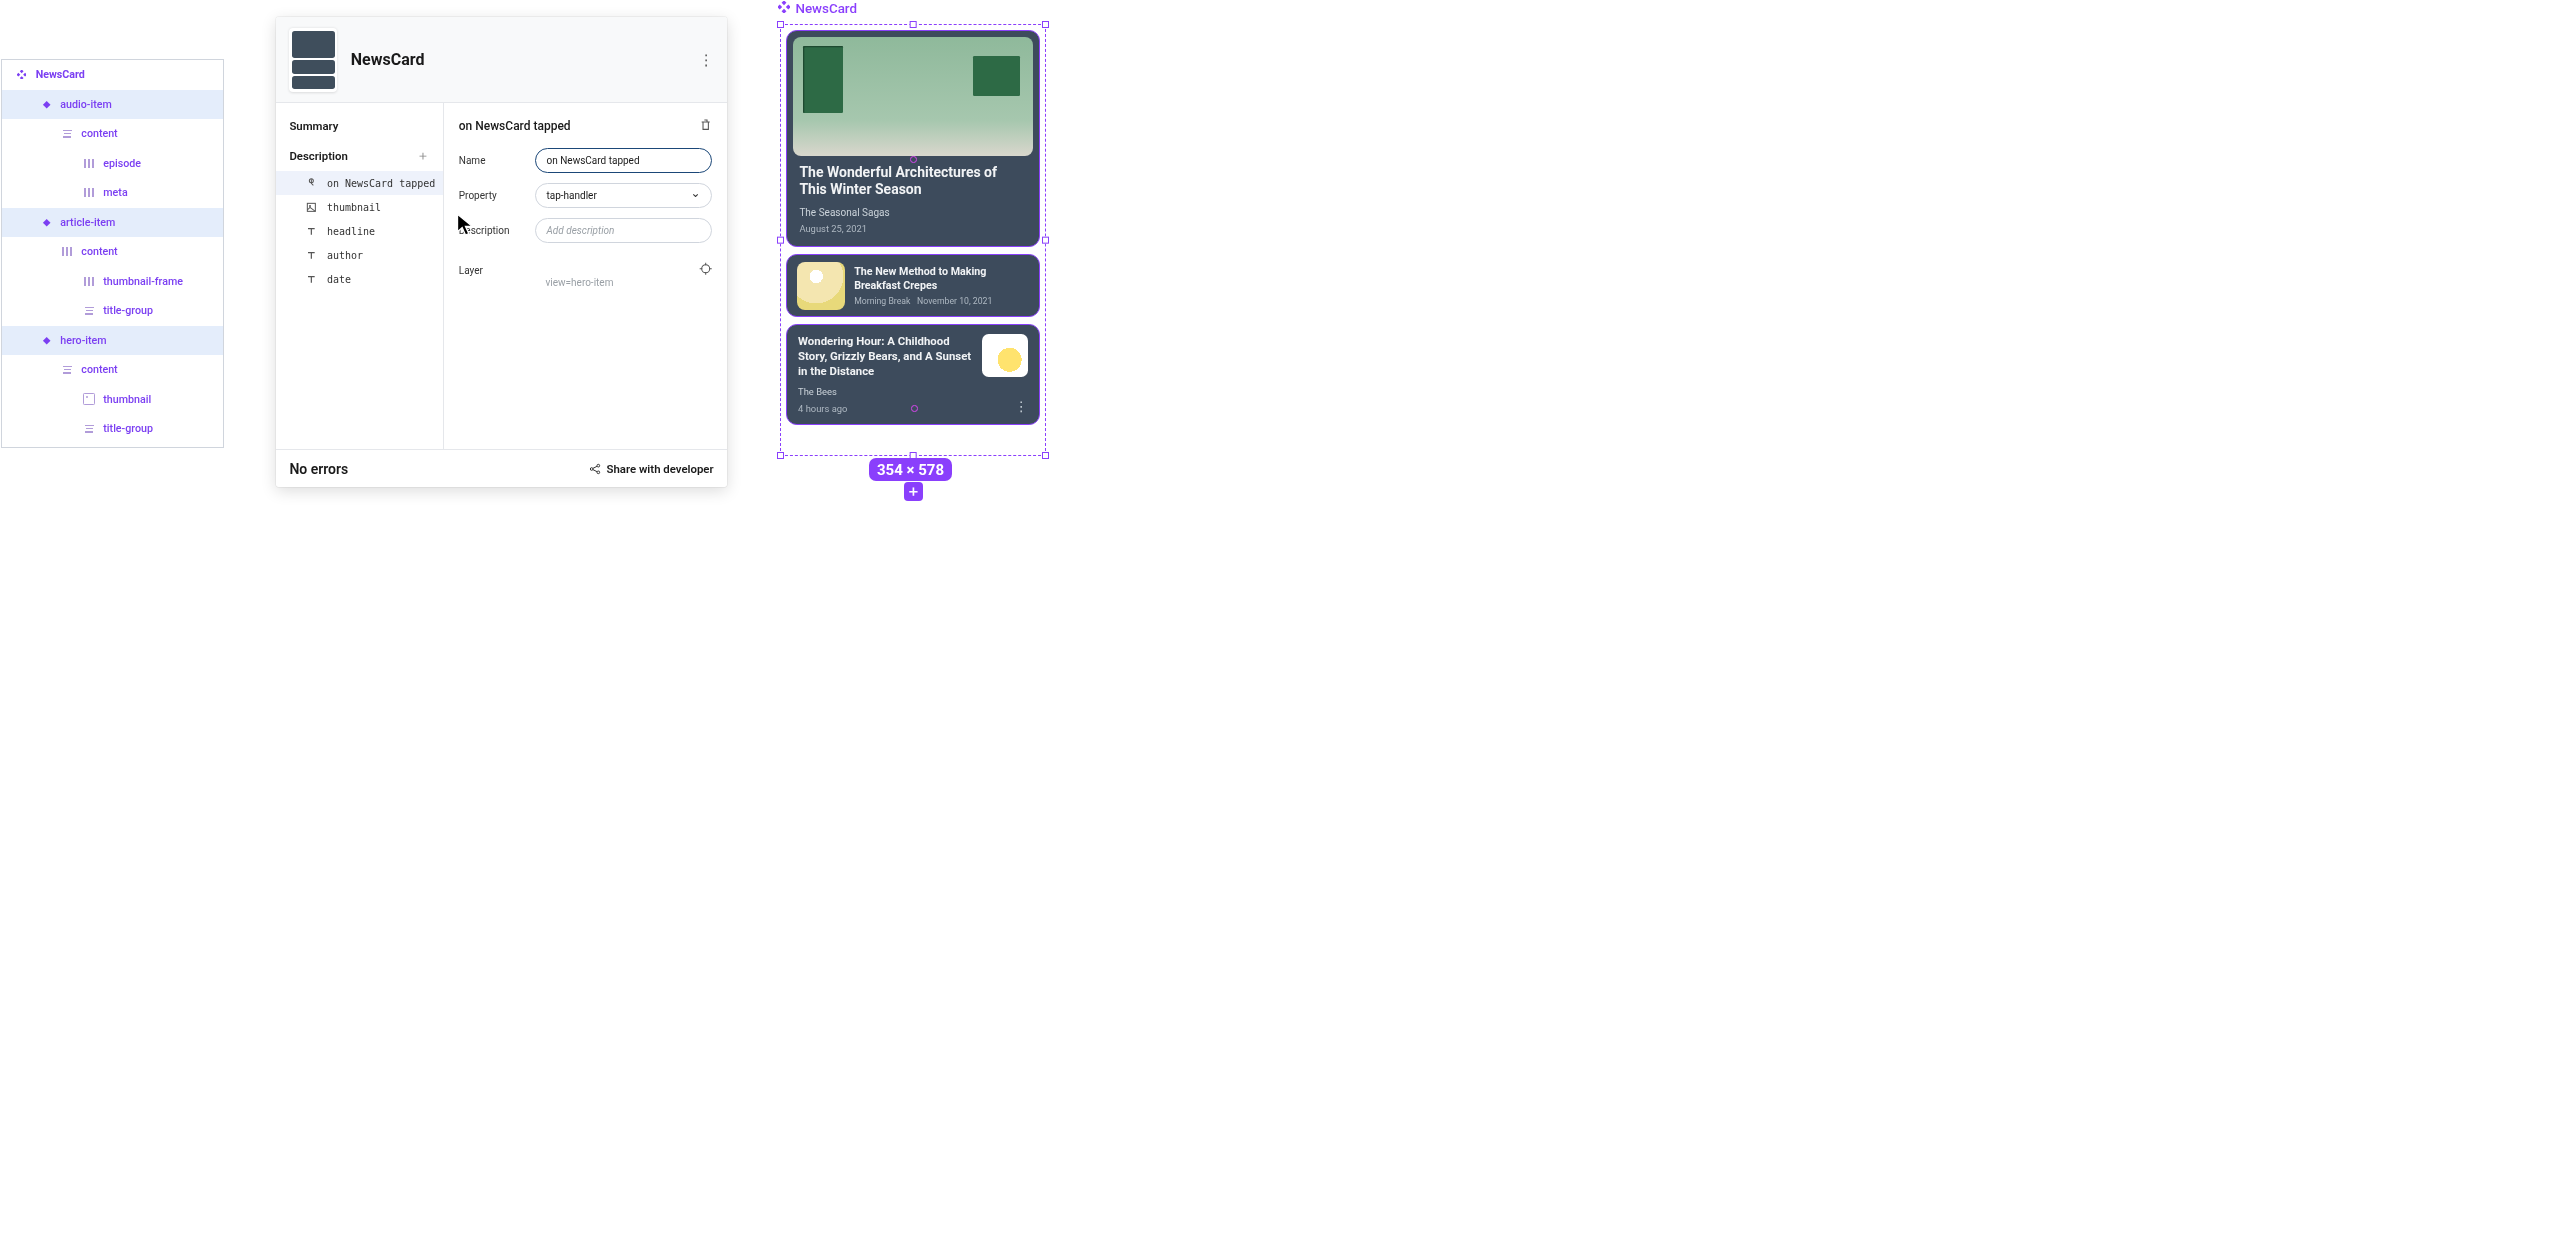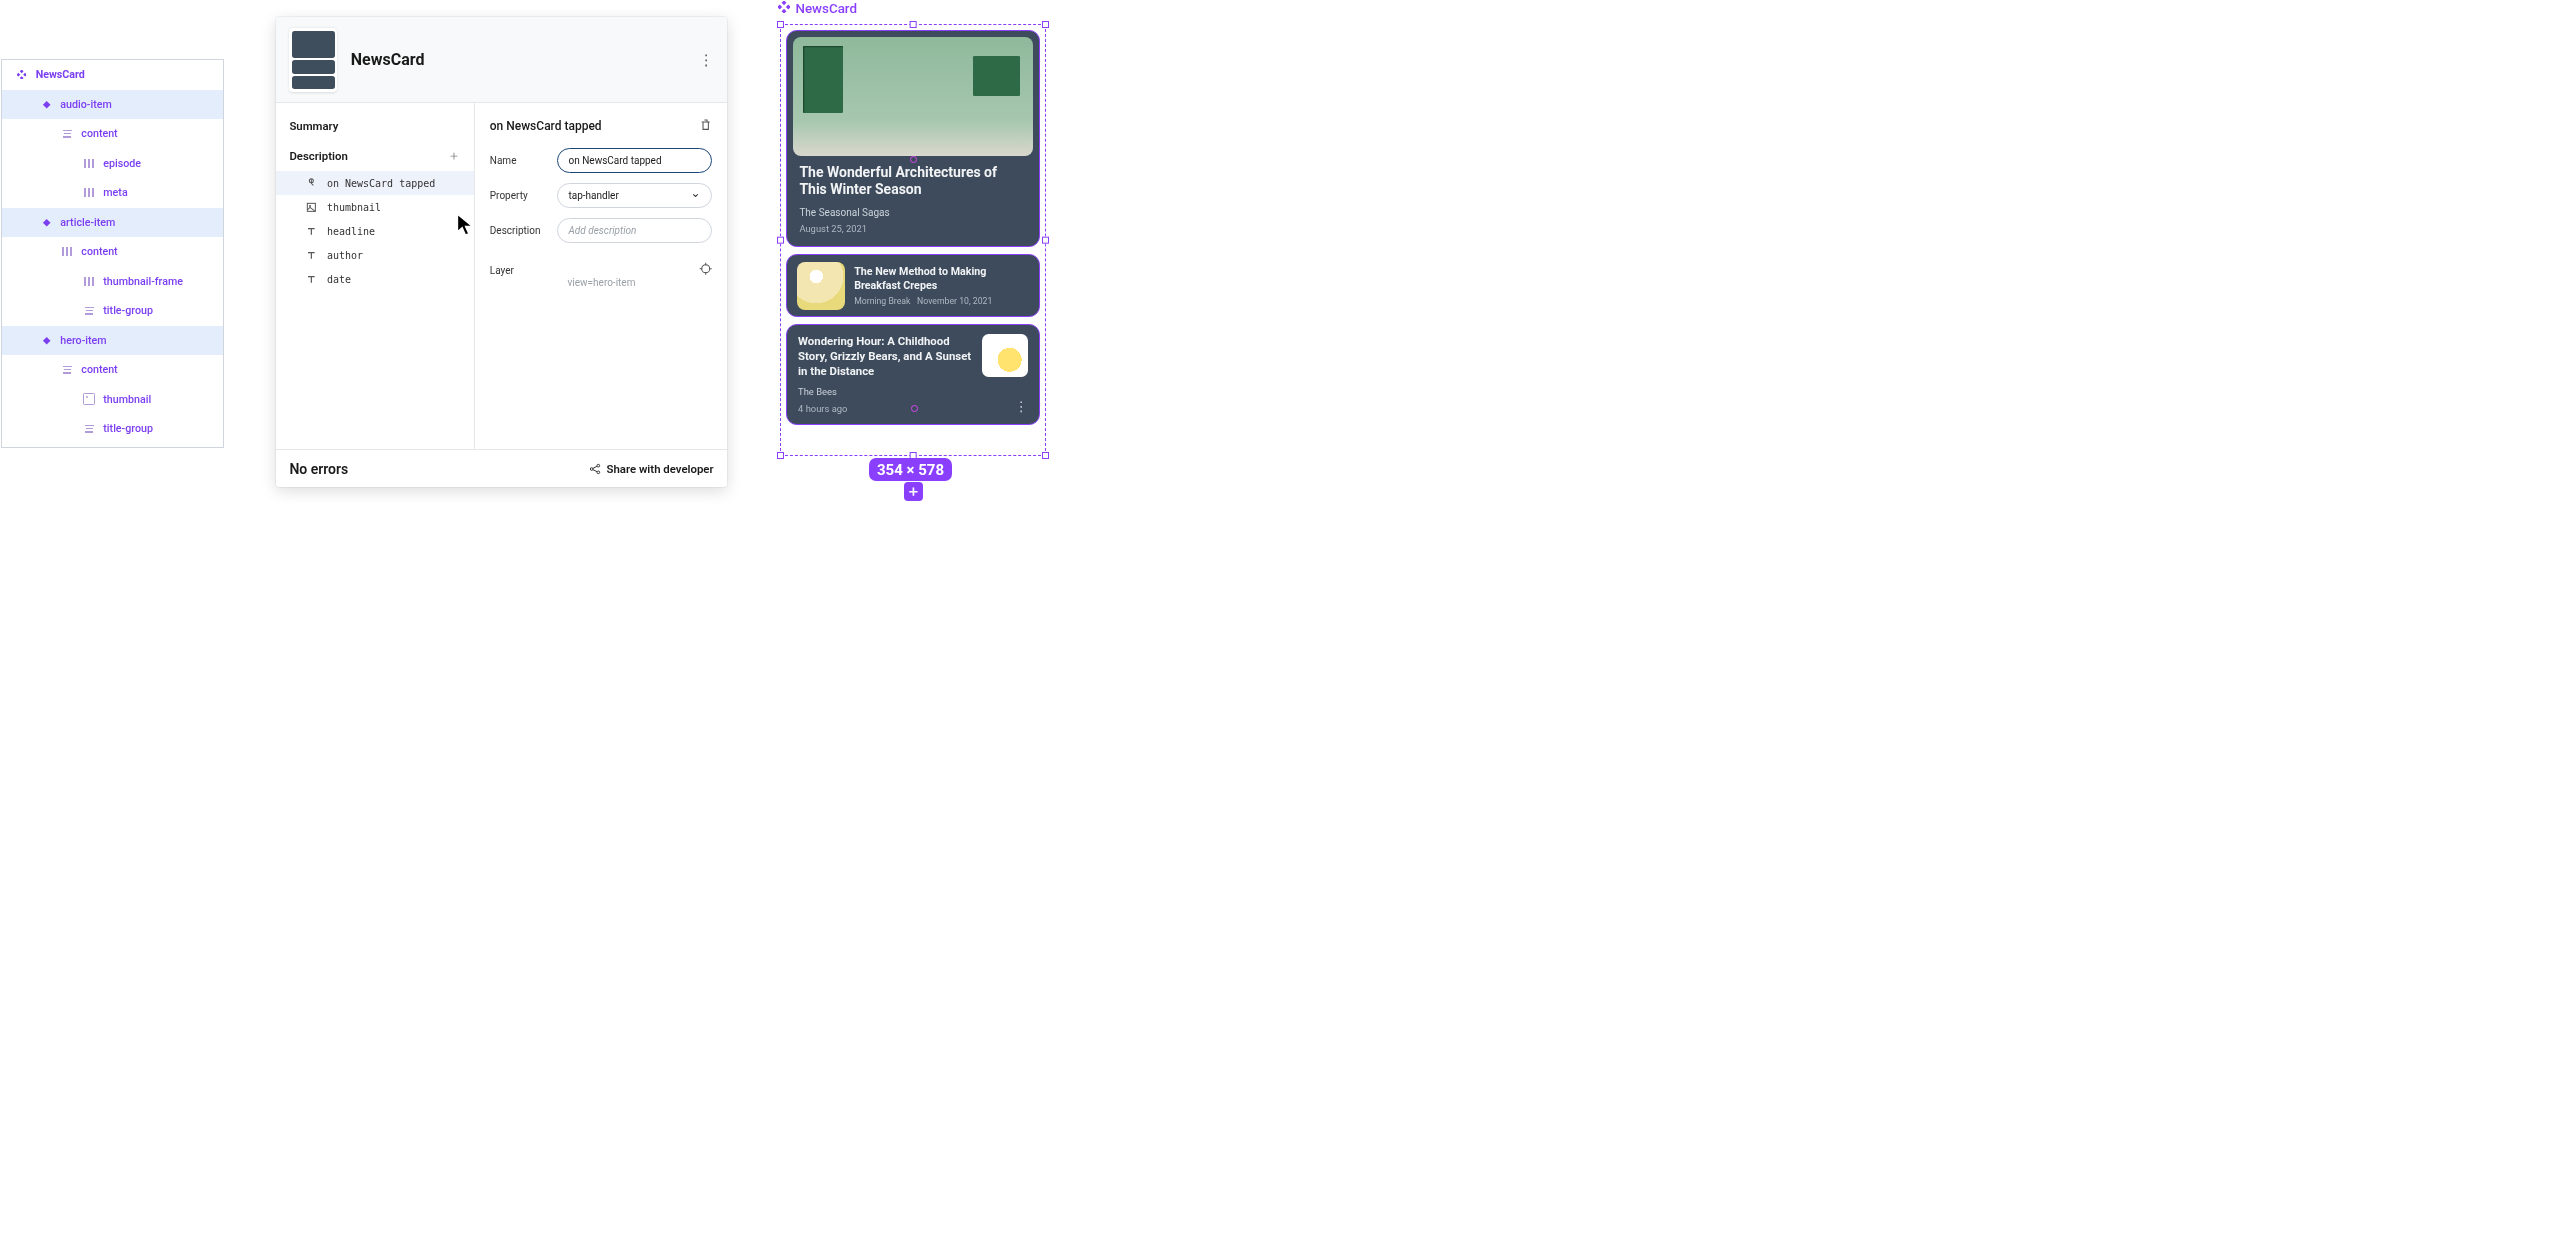--- a/index.html
+++ b/index.html
@@ -74,34 +74,34 @@
     background: #f8f9fa;
     border-bottom: 0.7px solid #e5e7eb;
     display:flex; align-items:center; padding: 0 13.4px; gap:13.4px;
   }
   .thumb-card { width: 48px; height: 64px; background:#fff; border-radius:4px; box-shadow:0 0.7px 2.7px rgba(0,0,0,0.12); padding:2.7px; display:flex; flex-direction:column; gap:2px;}
   .thumb-card .tc-hero{flex:2; background:#3f4e5c; border-radius:2.7px;}
   .thumb-card .tc-row{flex:1; background:#3f4e5c; border-radius:2.7px;}
   .plugin-header h2 { font-size:16px; font-weight:700; }
   .plugin-header .more { margin-left:auto; font-size:14.8px; color:#555; cursor:pointer; }
   .plugin-body { flex:1; display:flex; min-height:0;}
-  .plugin-left { width: 199px; border-right:0.7px solid #e5e7eb; padding: 16px 0 0 0;}
+  .plugin-left { width: 168px; border-right:0.7px solid #e5e7eb; padding: 16px 0 0 0;}
   .plugin-left h3 { font-size:11.4px; font-weight:600; padding:0 13.4px 13.4px; }
   .param-head { display:flex; align-items:center; padding:0 13.4px 6.7px; }
   .param-head h3 { padding:0; }
   .param-head .plus { margin-left:auto; color:#888; font-size:13.4px; cursor:pointer;}
   .param-row { display:flex; align-items:center; height:24px; padding:0 0 0 29.5px; gap:9.4px; font-family: "SF Mono", ui-monospace, Menlo, monospace; font-size:10px; color:#333;}
   .param-row.sel { background:#eef2fb; }
   .param-row .picon { width:12px; height:12px; display:flex; align-items:center; justify-content:center; color:#666; }
   .plugin-right { flex:1; padding:14.8px 14.8px 0 14.8px; }
   .pr-head { display:flex; align-items:center; margin-bottom:13.4px; }
   .pr-head h3 { font-size:12px; font-weight:500; }
   .pr-head .trash { margin-left:auto; cursor:pointer; color:#555; }
   .field-row { display:flex; align-items:center; margin-bottom:9.4px; }
-  .field-row label { width:67px; font-size:10px; color:#333; }
+  .field-row label { width:76px; font-size:10px; color:#333; }
   .field-row .pill {
     flex:1; height:25.5px; border:0.7px solid #d0d5dd; border-radius:13.4px;
     display:flex; align-items:center; padding:0 10.7px; font-size:10px;
   }
   .field-row .pill.focus { border:1.3px solid #1b4778; }
   .field-row .pill.select::after { content:"⌄"; margin-left:auto; font-size:12px; color:#333; position:relative; top:-2.7px;}
   .field-row .pill.placeholder { color:#9aa0a6;font-style:italic; }
   .field-row .layer-val { flex:1; font-size:10px; color:#9aa0a6; padding-left:10.7px; display:flex; align-items:flex-end;margin-top:24px; }
   .field-row .target { color:#555; cursor:pointer; }
   .plugin-footer {

